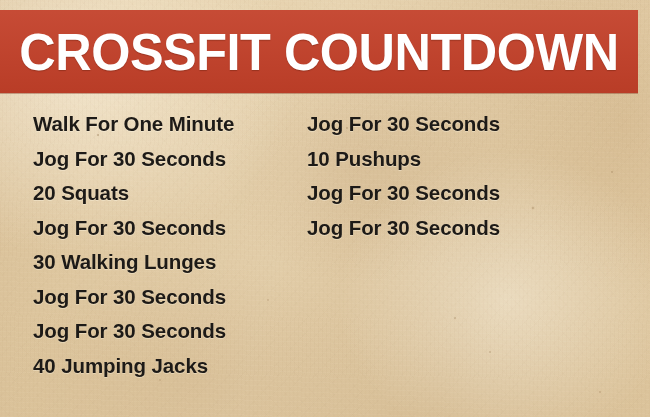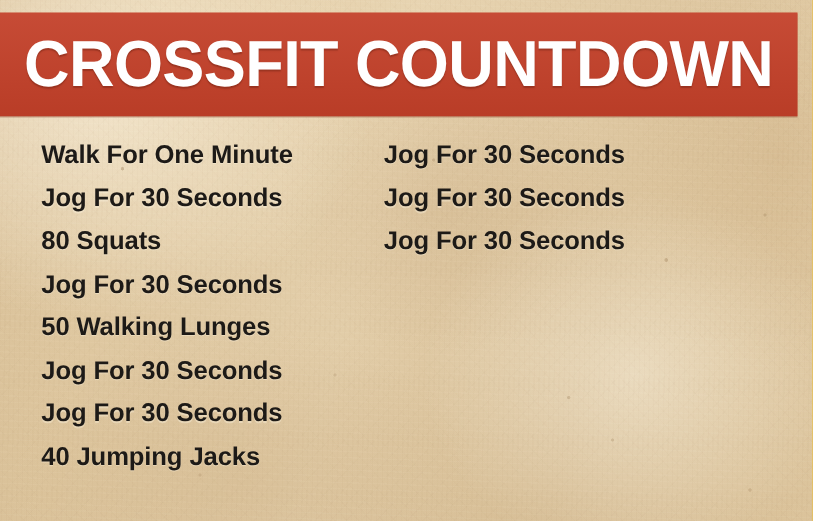--- a/index.html
+++ b/index.html
@@ -12,21 +12,21 @@
     overflow: hidden;
     font-family: "Liberation Sans", sans-serif;
     background: #e3cba4;
   }
 
   #poster {
     position: relative;
     width: 650px;
     height: 417px;
     overflow: hidden;
-    background-color: #eab308;
+    background-color: #3b82f6;
   }
 
   
   #paper-texture {
     position: absolute;
     inset: 0;
     background-color: #e2cba3;
     background-image:
       radial-gradient(ellipse 55% 70% at 12% 18%, rgba(255,248,233,0.55), rgba(255,248,233,0) 62%),
       radial-gradient(ellipse 40% 55% at 78% 72%, rgba(255,250,236,0.45), rgba(255,250,236,0) 65%),
@@ -138,28 +138,29 @@
   <div id="title-banner">
     <div class="banner-sheen"></div>
     <h1 id="poster-title">CROSSFIT COUNTDOWN</h1>
   </div>
 
   <div id="workout-columns">
 
     <div class="workout-column" id="column-left">
       <div class="workout-item">Walk For One Minute</div>
       <div class="workout-item">Jog For 30 Seconds</div>
-      <div class="workout-item">80 Squats</div>
+      <div class="workout-item">20 Squats</div>
       <div class="workout-item">Jog For 30 Seconds</div>
-      <div class="workout-item">50 Walking Lunges</div>
+      <div class="workout-item">30 Walking Lunges</div>
       <div class="workout-item">Jog For 30 Seconds</div>
       <div class="workout-item">Jog For 30 Seconds</div>
       <div class="workout-item">40 Jumping Jacks</div>
     </div>
 
     <div class="workout-column" id="column-right">
       <div class="workout-item">Jog For 30 Seconds</div>
+      <div class="workout-item">10 Pushups</div>
       <div class="workout-item">Jog For 30 Seconds</div>
       <div class="workout-item">Jog For 30 Seconds</div>
     </div>
 
   </div>
 </div>
 
 </body></html>

